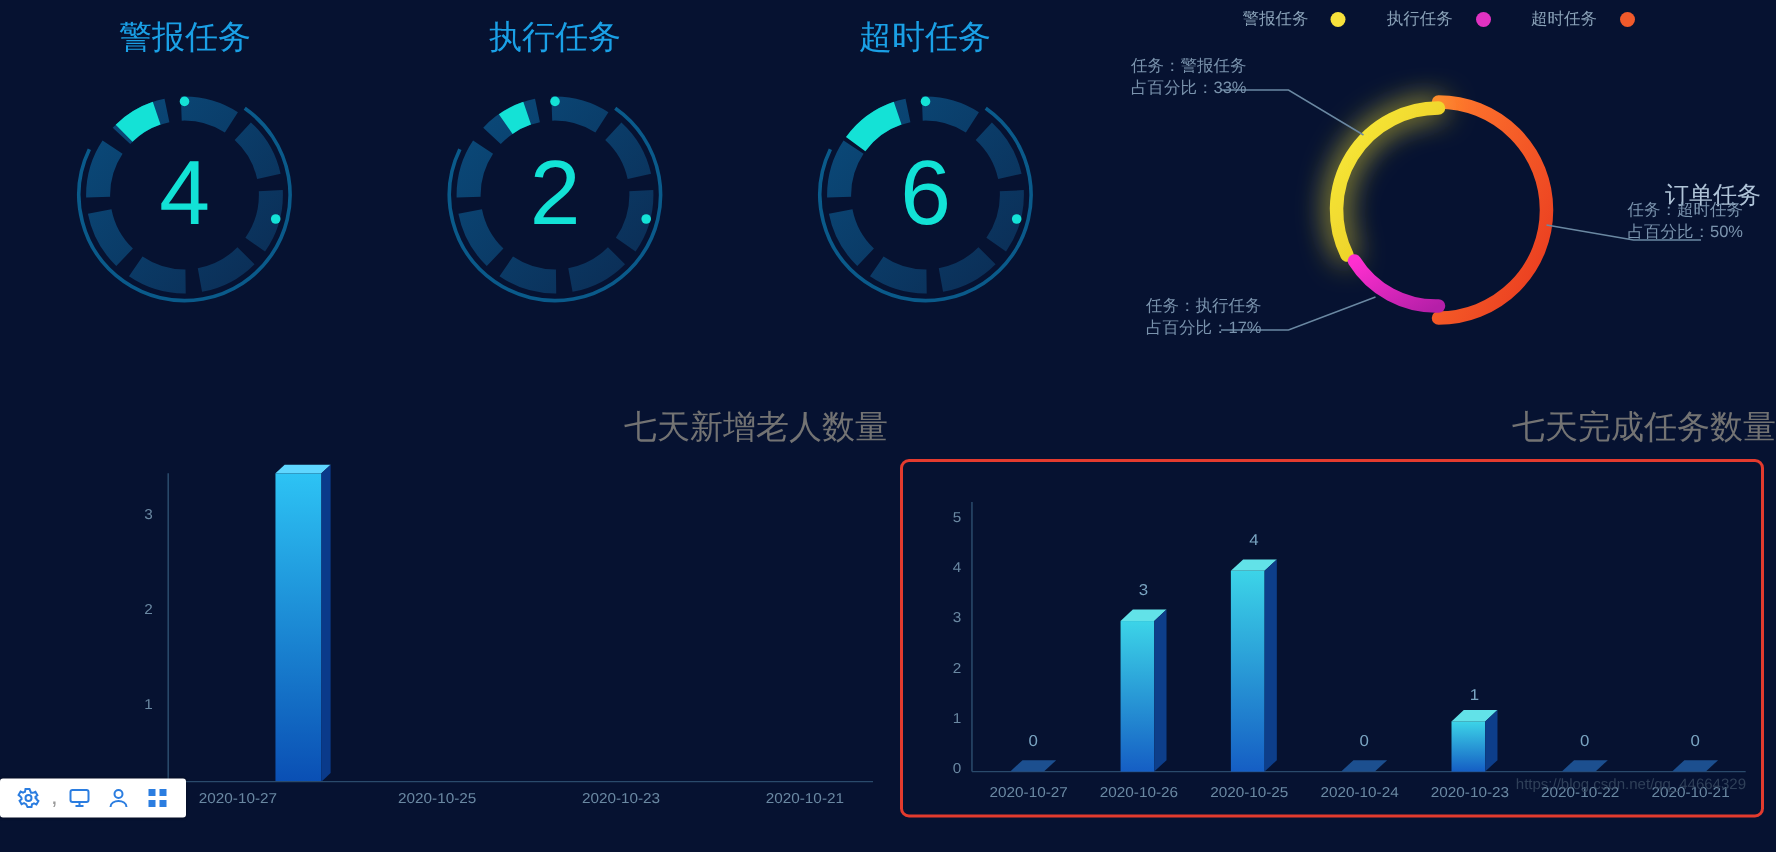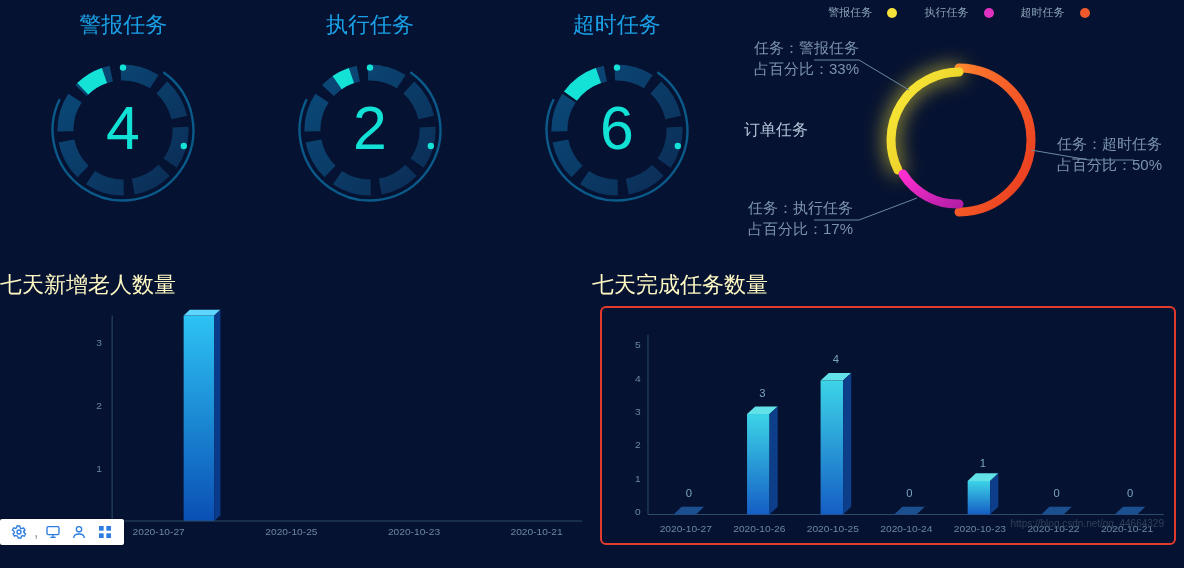--- a/index.html
+++ b/index.html
@@ -50,40 +50,40 @@
   .pie-legend-top {
     text-align: center;
     font-size: 11px;
     color: #8aa2b8;
     margin-bottom: 0;
   }
   .pie-legend-top span { margin: 0 6px; }
   .dot { display:inline-block; width:10px; height:10px; border-radius:50%; vertical-align:middle; margin-right:4px;}
   .pie-center-label {
     position:absolute; left:0; right:0; top:115px;
-    text-align:left; color:#b0c4d8; font-size:16px;
+    text-align:right; color:#b0c4d8; font-size:16px;
   }
   .pie-callout {
     position:absolute;
-    font-size:15px; color:#7a93ad; line-height:1.4;
+    font-size:11px; color:#7a93ad; line-height:1.4;
   }
   
   .charts-row {
     position:absolute;
     left:0; right:0; top:260px; bottom:0;
     display:flex;
   }
   .chart-panel {
     flex:1;
     position:relative;
   }
   .chart-title {
-    color:#fef9c3;
+    color:#737373;
     font-size:22px;
-    text-align:left;
+    text-align:right;
     margin:10px 0 4px 0;
   }
   .highlight-box {
     border:2px solid #e33b2e;
     border-radius:6px;
     position:absolute;
     left:8px; right:8px; top:46px; bottom:4px;
   }
   .bar-area {
     position:absolute;
@@ -207,21 +207,21 @@
         <polyline points="-50,-50 -100,-80 -145,-80" fill="none" stroke="#6a88a2" stroke-width="1"></polyline>
         <polyline points="-42,58 -100,80 -145,80" fill="none" stroke="#6a88a2" stroke-width="1"></polyline>
         <polyline points="72,10 130,20 175,20" fill="none" stroke="#6a88a2" stroke-width="1"></polyline>
       </g>
     </svg>
     <div class="pie-center-label">订单任务</div>
     <div class="pie-callout" style="left:10px; top:32px;">
       <div>任务：警报任务</div>
       <div>占百分比：33%</div>
     </div>
-    <div class="pie-callout" style="left:4px; top:192px;">
+    <div class="pie-callout" style="left:20px; top:192px;">
       <div>任务：执行任务</div>
       <div>占百分比：17%</div>
     </div>
     <div class="pie-callout" style="right:12px; top:128px; text-align:left;">
       <div>任务：超时任务</div>
       <div>占百分比：50%</div>
     </div>
   </div>
 
   <div class="charts-row">

